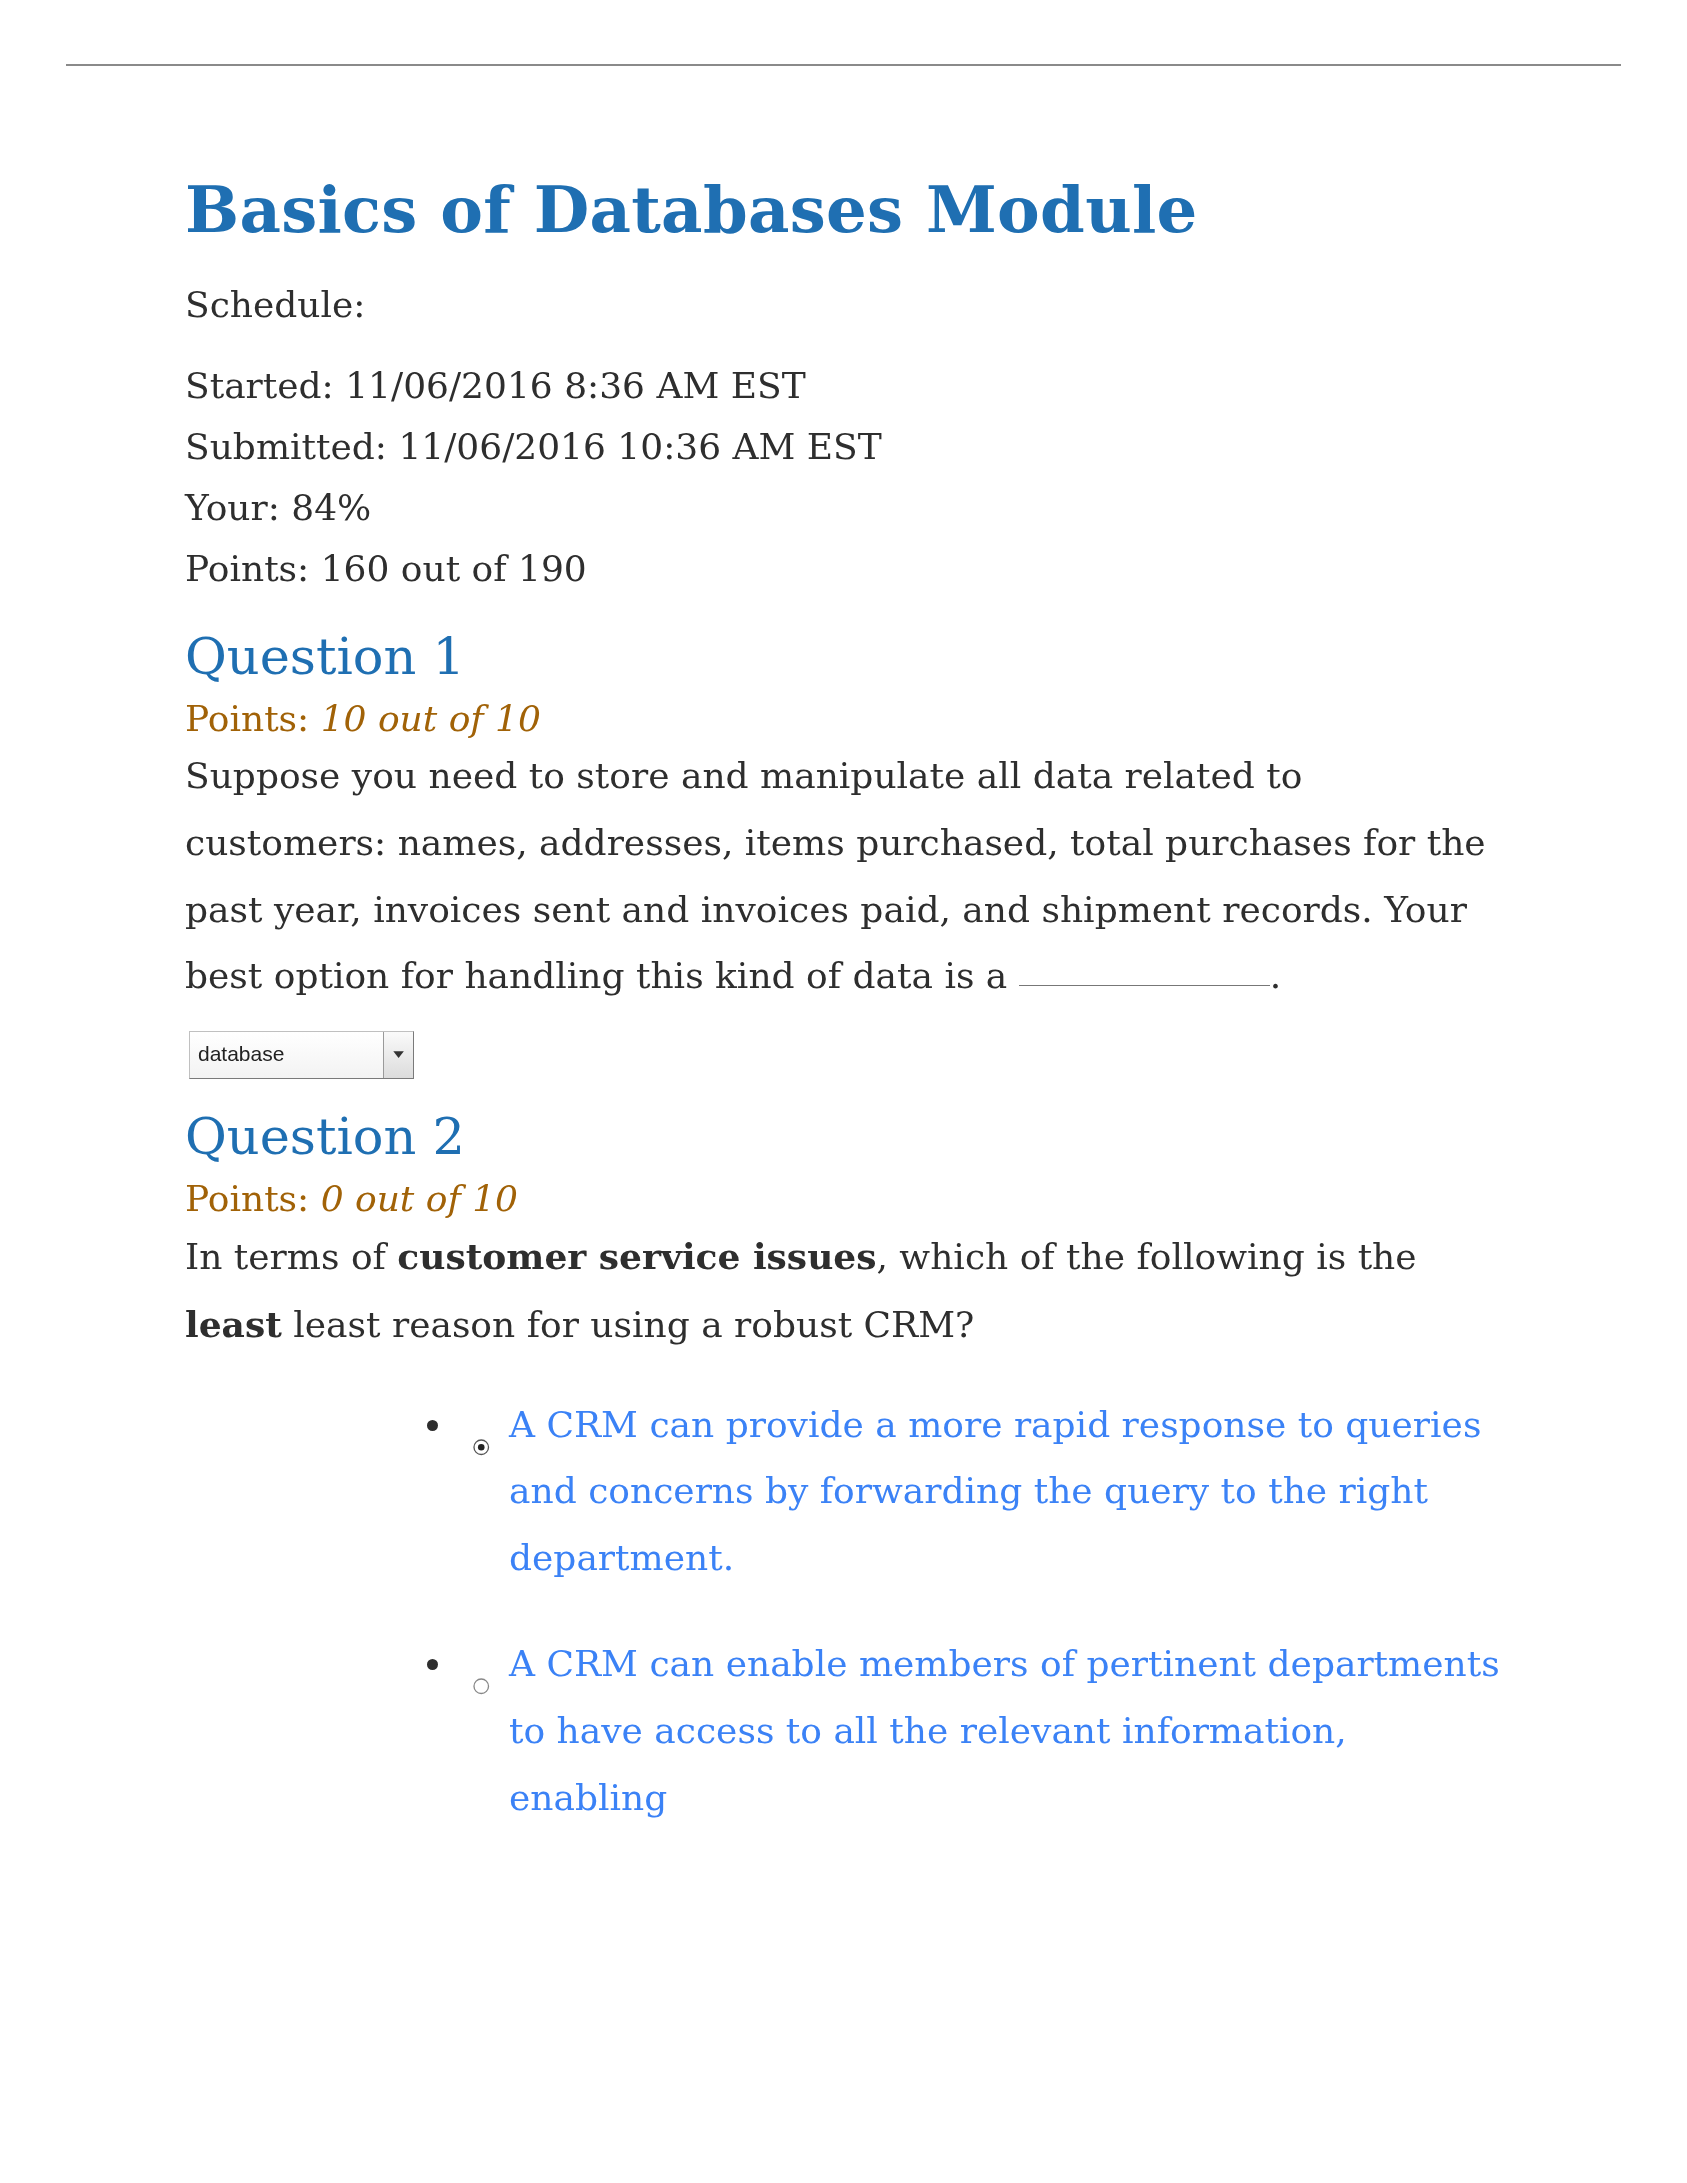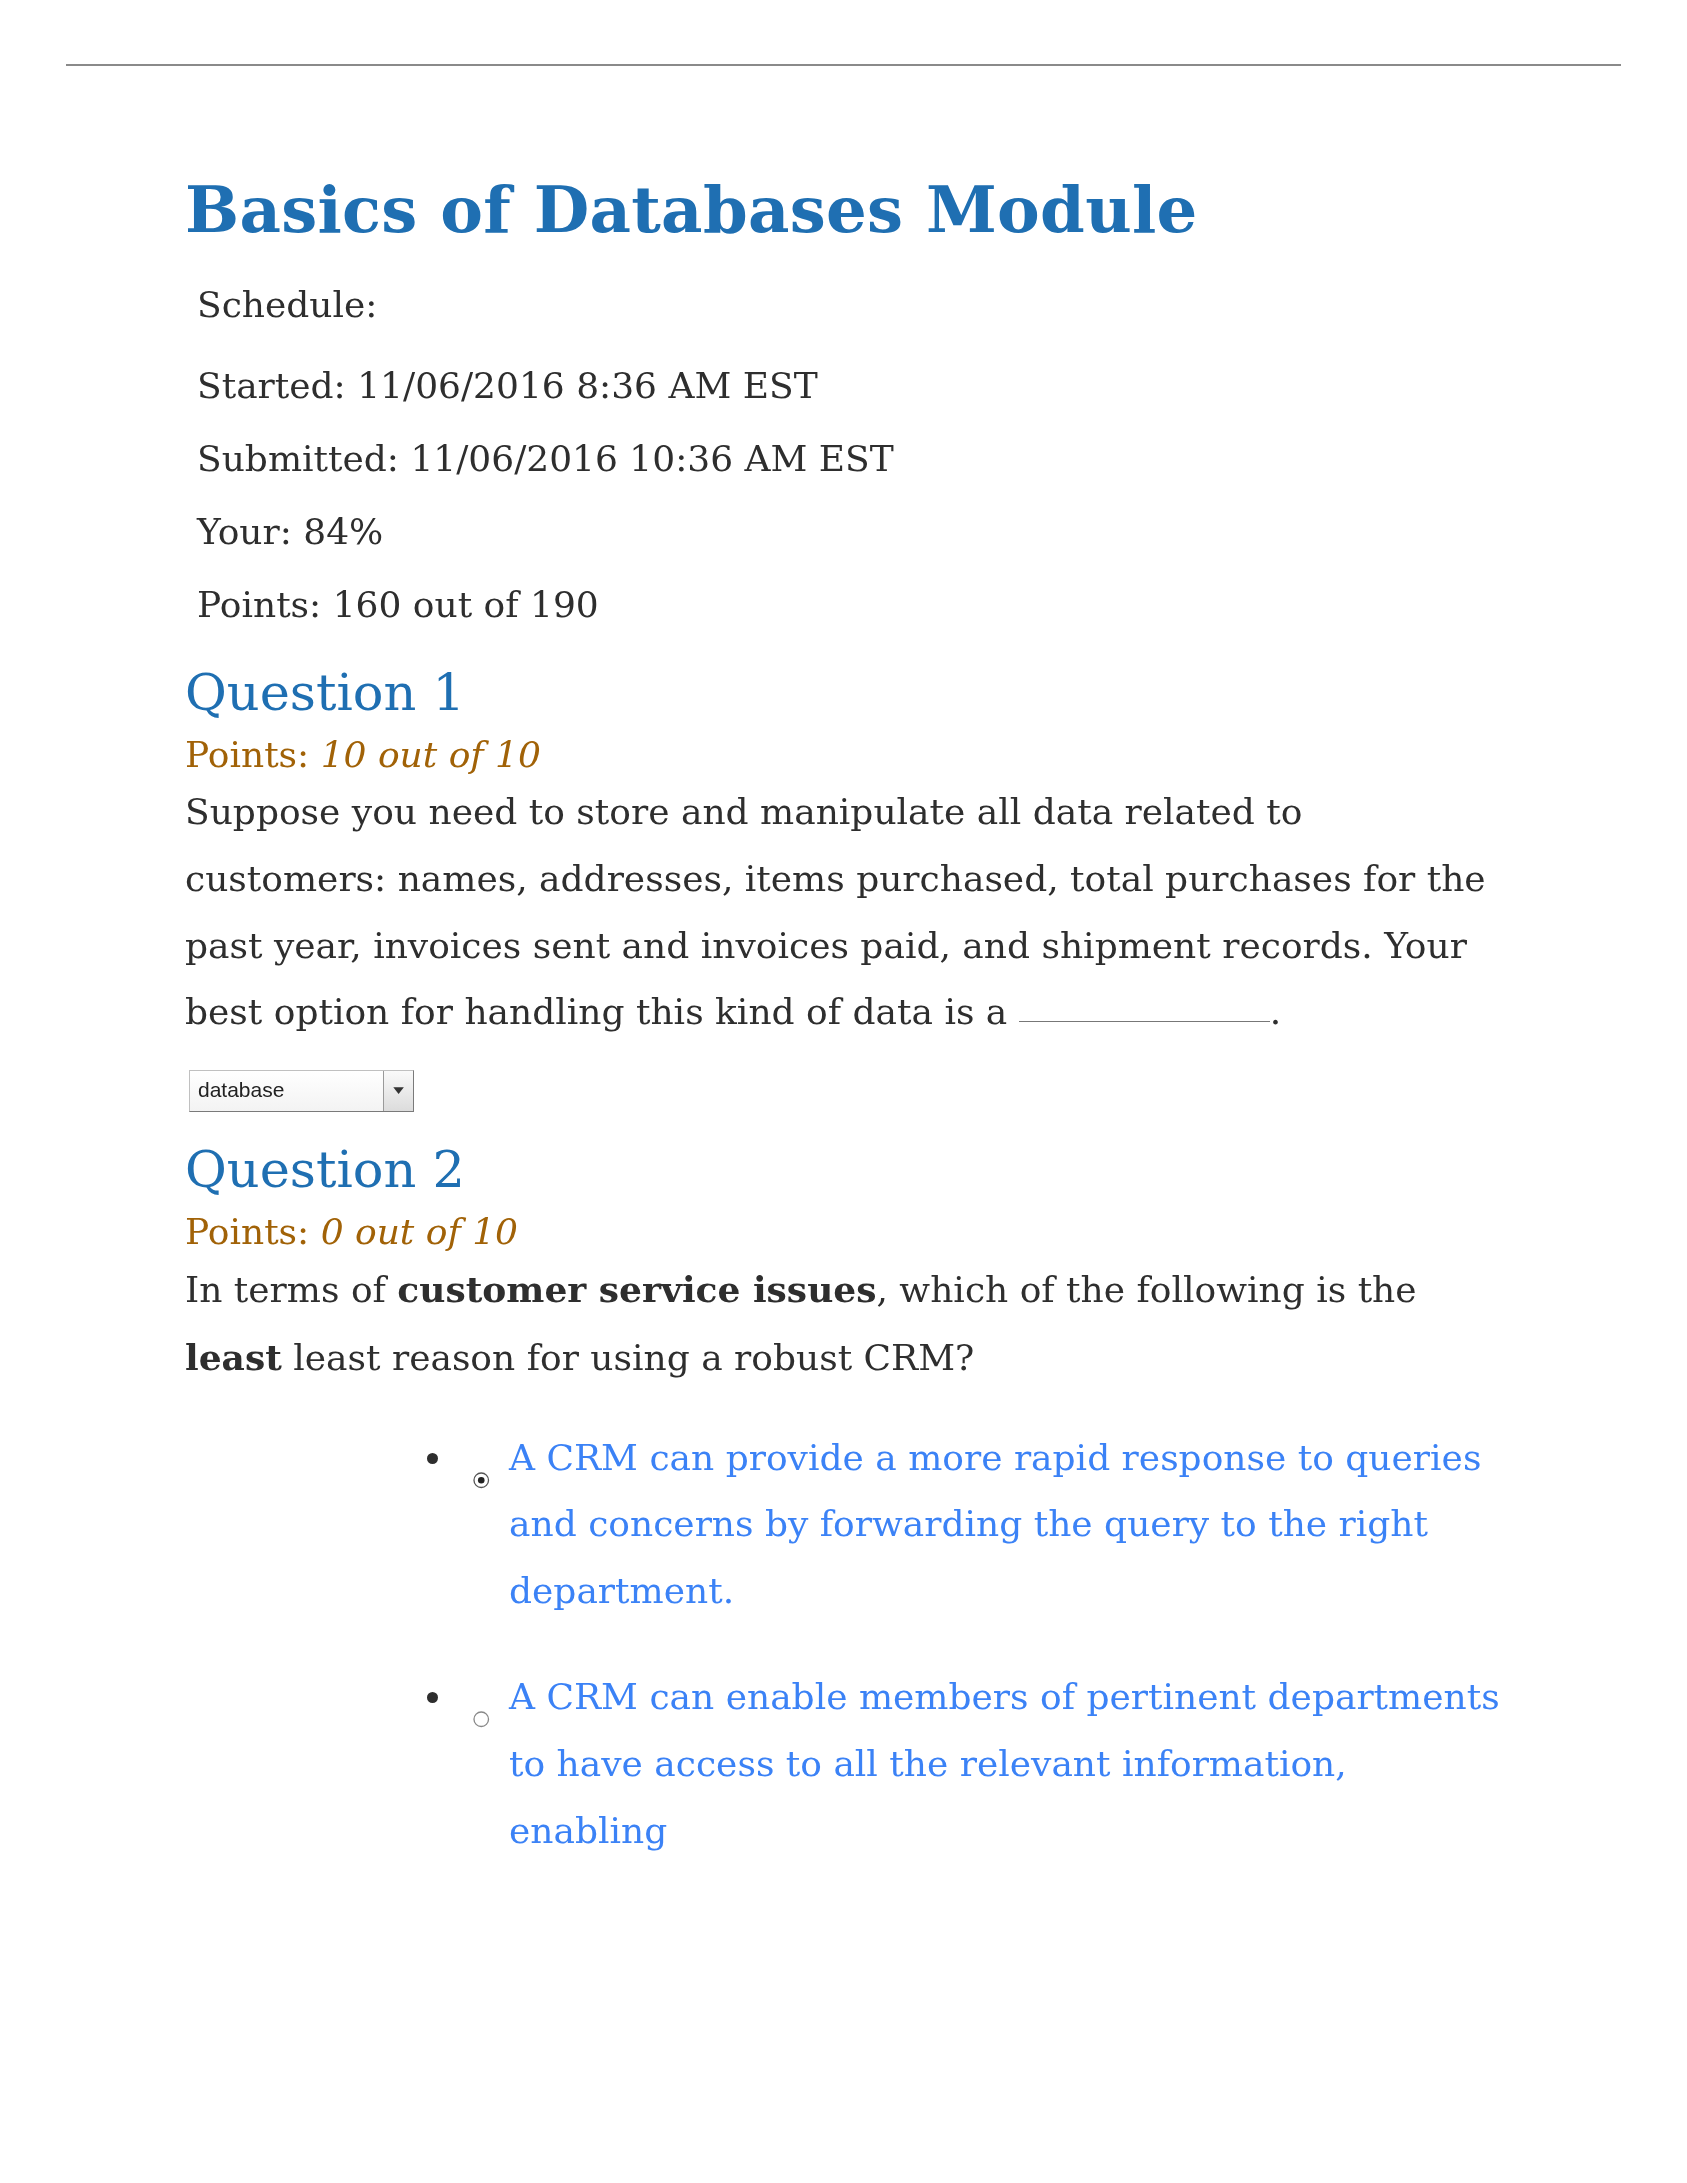--- a/index.html
+++ b/index.html
@@ -29,21 +29,21 @@
     font-weight: 700;
     color: #1f6fb2;
     font-size: 64px;
     margin: 0 0 26.5px 0;
     letter-spacing: 0.3px;
   }
   .meta-line {
     font-size: 36px;
     line-height: 1.7;
     color: #2e2e2e;
-    margin: 12px;
+    margin: 0;
   }
   .meta-block {
     margin-bottom: 20px;
   }
   .meta-block2 {
     margin-top: 20px;
     margin-bottom: 6.6px;
   }
   h2.q-head {
     font-family: "DejaVu Serif", Georgia, serif;
@@ -66,21 +66,21 @@
     color: #2e2e2e;
   }
   .qtext b, .qtext strong {
     font-weight: 700;
   }
   .dropdown {
     display: inline-block;
     vertical-align: baseline;
     position: relative;
     width: 225px;
-    height: 42px;
+    height: 48px;
     margin: 0 4px;
     top: 21px;
     text-align: right;
   }
   .dropdown-box {
     position: absolute;
     left: 0; top: 0; right: 0; bottom: 0;
     border: 0.7px solid #9a9a9a;
     border-top-color: #c0c0c0;
     border-left-color: #c0c0c0;

